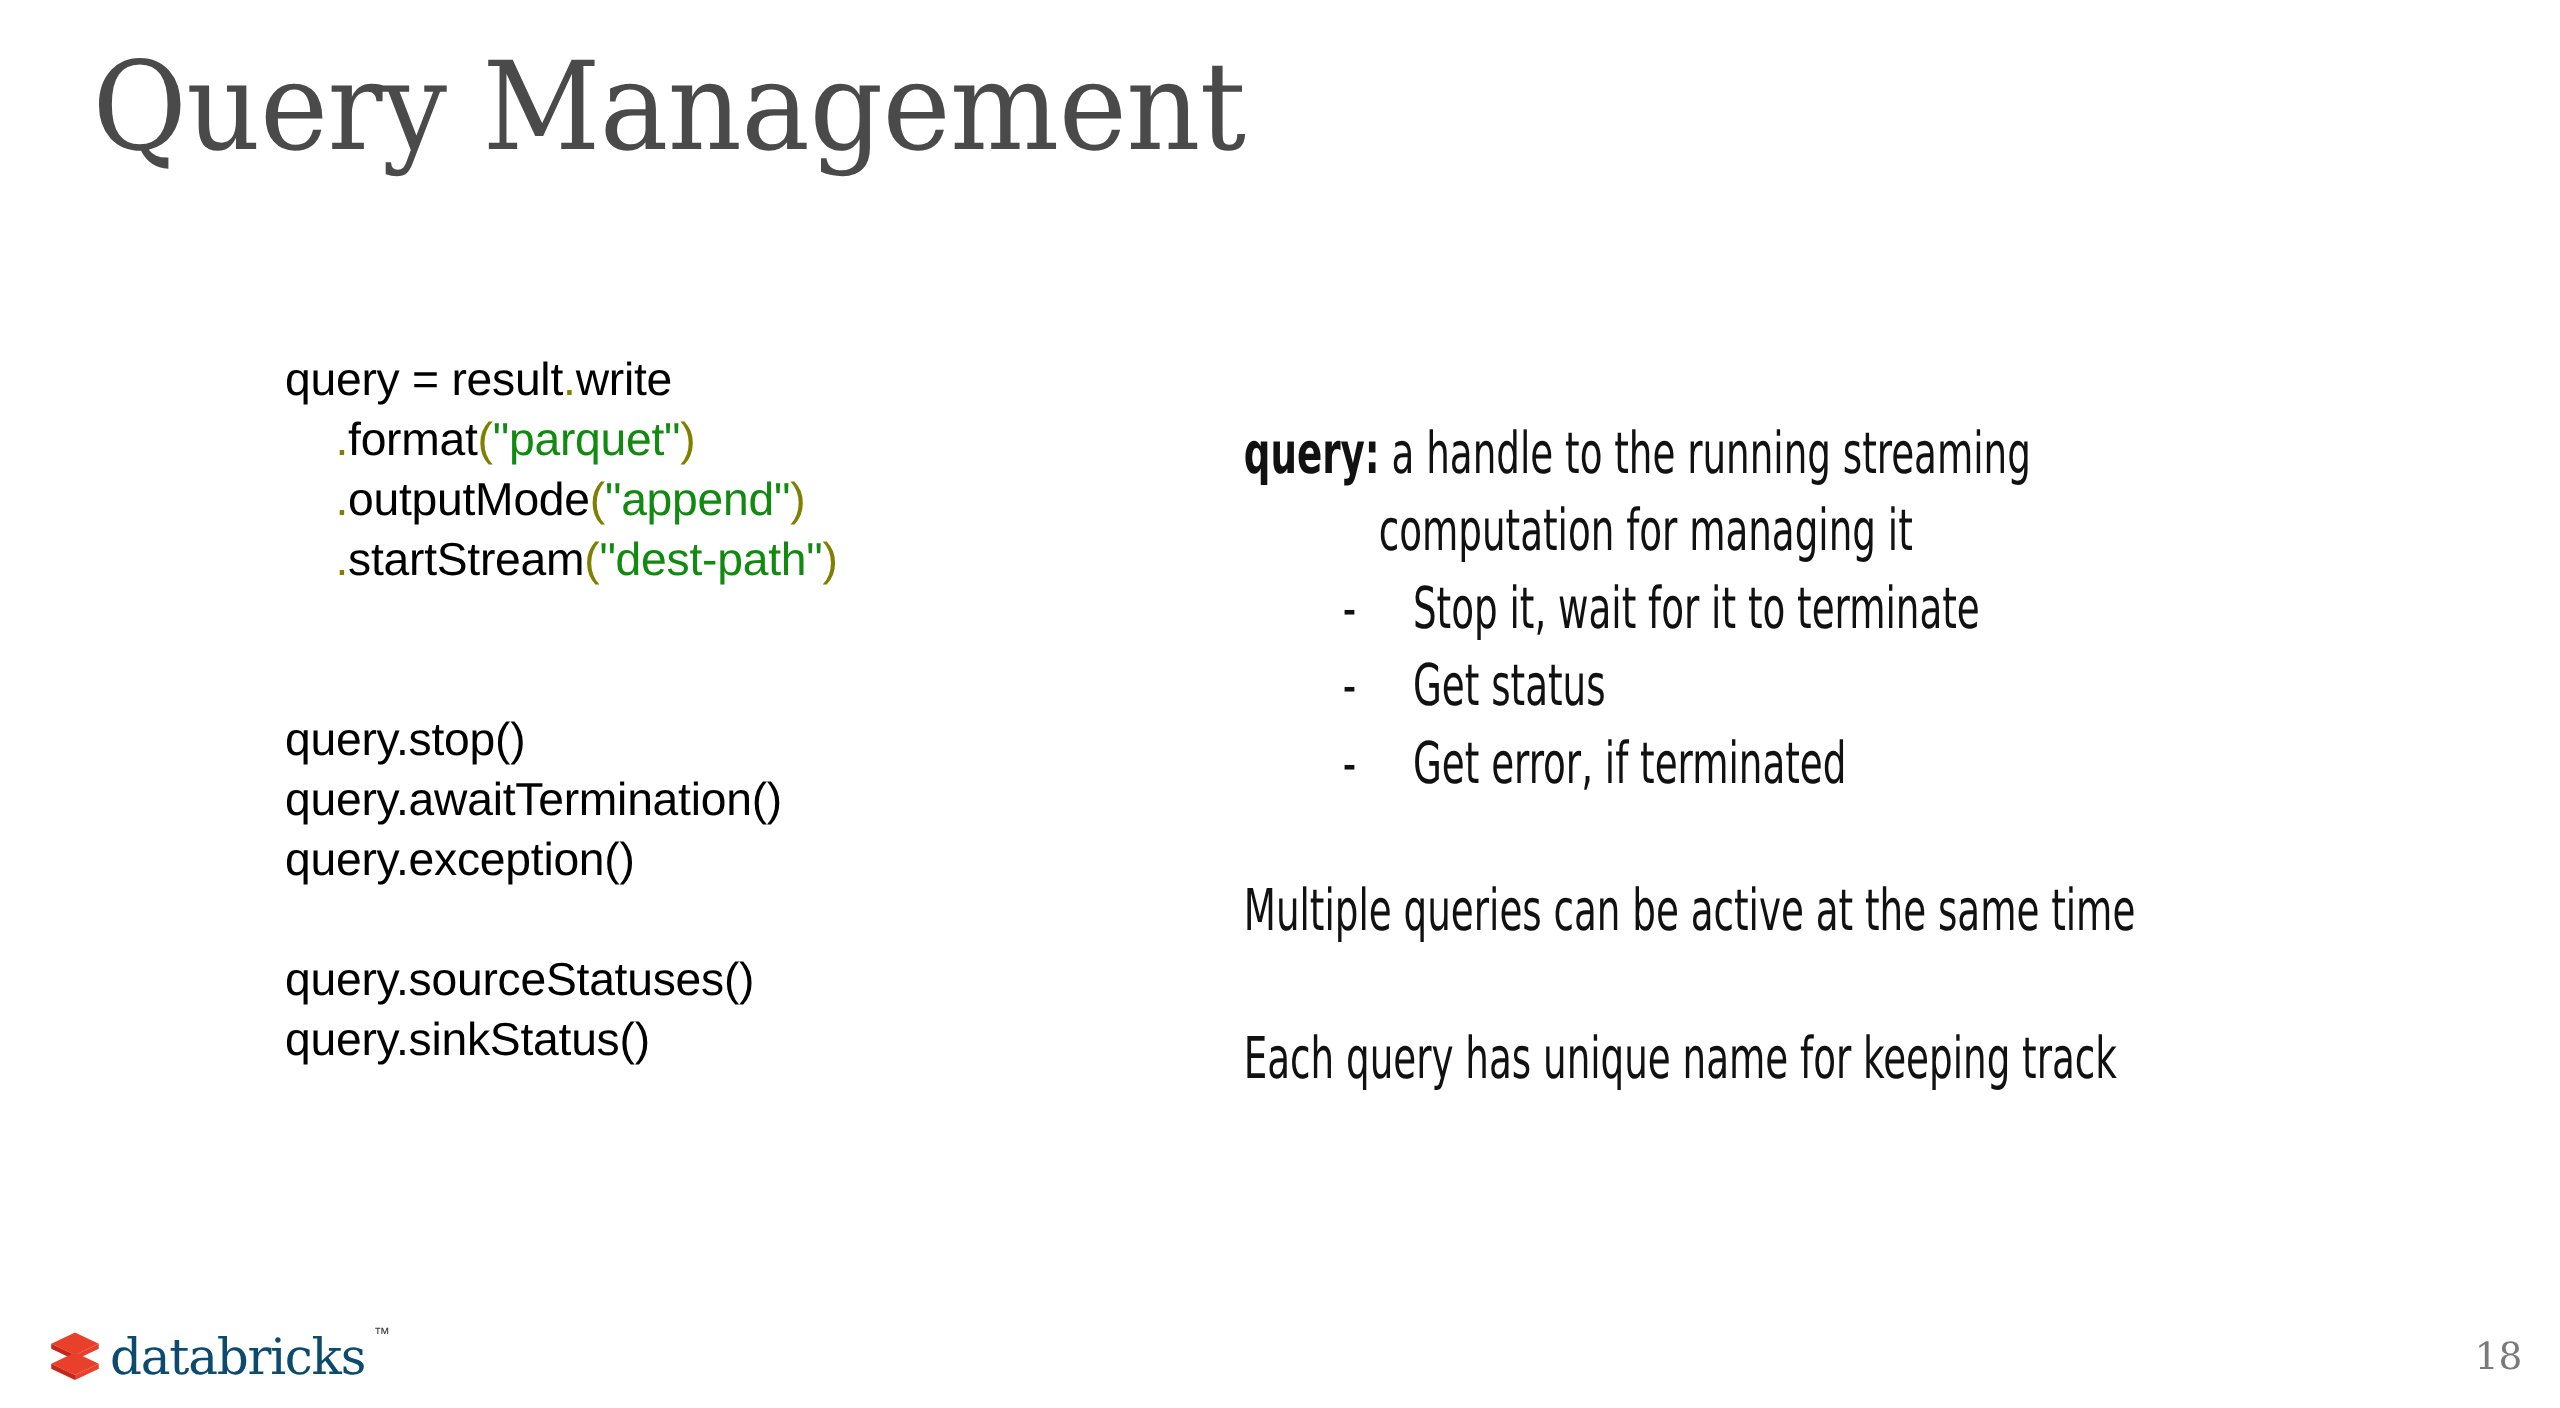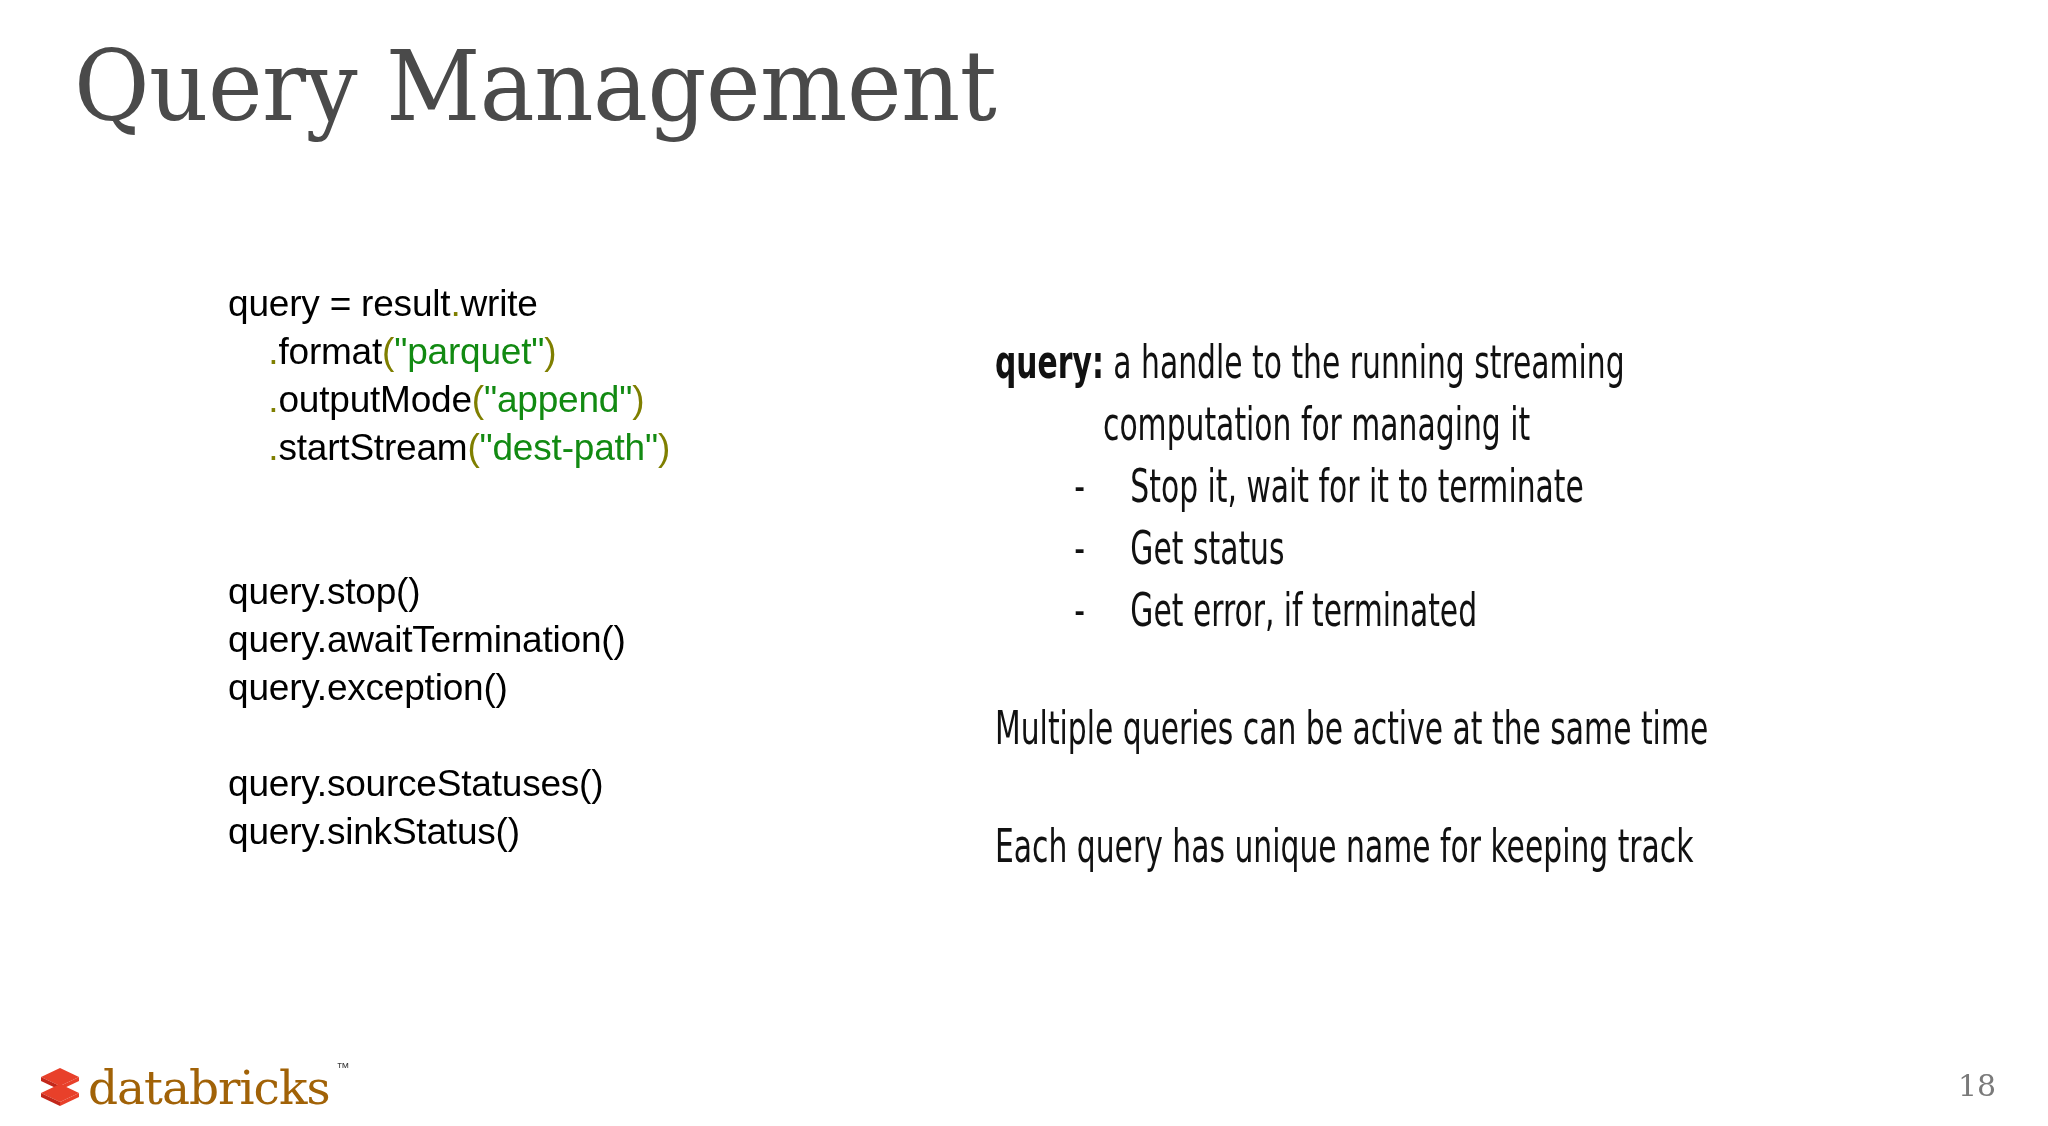--- a/index.html
+++ b/index.html
@@ -107,23 +107,23 @@
     gap: 6px;
   }
   .logo-mark {
     width: 44px;
     height: 44px;
     position: relative;
     flex: 0 0 44px;
   }
   .logo-wordmark {
     font-family: "DejaVu Serif", "Liberation Serif", serif;
-    font-size: 47px;
+    font-size: 40px;
     font-weight: 400;
-    color: #a16207;
+    color: #0c4a6e;
     letter-spacing: -1px;
     line-height: 1;
     position: relative;
     top: 2px;
   }
   .logo-tm {
     font-size: 13px;
     color: #3c3c3c;
     position: relative;
     top: -18px;
@@ -132,21 +132,21 @@
   }
 
   
   #page-number {
     position: absolute;
     right: 30px;
     top: 1068px;
     font-family: "DejaVu Serif", "Liberation Serif", serif;
     font-size: 30px;
     color: #7a7a7a;
-    text-align: left;
+    text-align: right;
     width: 60px;
   }
 </style>
 </head>
 <body>
 
 <div id="slide-title">Query Management</div>
 
 <div id="code-column"><div class="code-line"><span class="tok-plain">query = result</span><span class="tok-punct">.</span><span class="tok-plain">write</span></div><div class="code-line"><span class="tok-plain">    </span><span class="tok-punct">.</span><span class="tok-plain">format</span><span class="tok-punct">(</span><span class="tok-string">"parquet"</span><span class="tok-punct">)</span></div><div class="code-line"><span class="tok-plain">    </span><span class="tok-punct">.</span><span class="tok-plain">outputMode</span><span class="tok-punct">(</span><span class="tok-string">"append"</span><span class="tok-punct">)</span></div><div class="code-line"><span class="tok-plain">    </span><span class="tok-punct">.</span><span class="tok-plain">startStream</span><span class="tok-punct">(</span><span class="tok-string">"dest-path"</span><span class="tok-punct">)</span></div><div class="code-line blank">&nbsp;</div><div class="code-line blank">&nbsp;</div><div class="code-line"><span class="tok-plain">query.stop()</span></div><div class="code-line"><span class="tok-plain">query.awaitTermination()</span></div><div class="code-line"><span class="tok-plain">query.exception()</span></div><div class="code-line blank">&nbsp;</div><div class="code-line"><span class="tok-plain">query.sourceStatuses()</span></div><div class="code-line"><span class="tok-plain">query.sinkStatus()</span></div></div>
 

